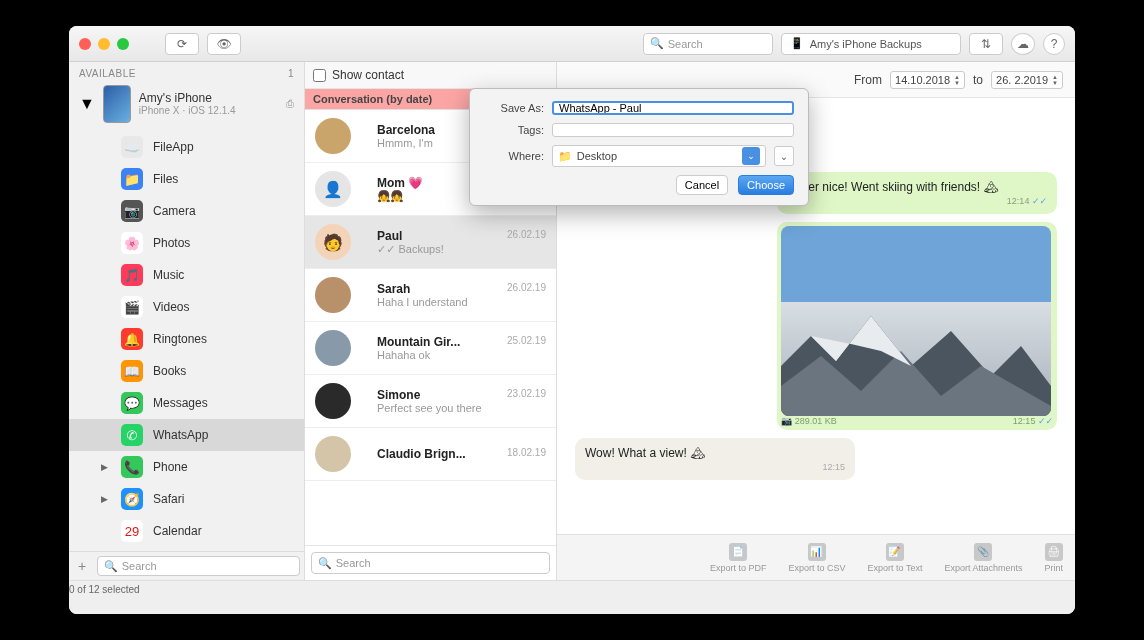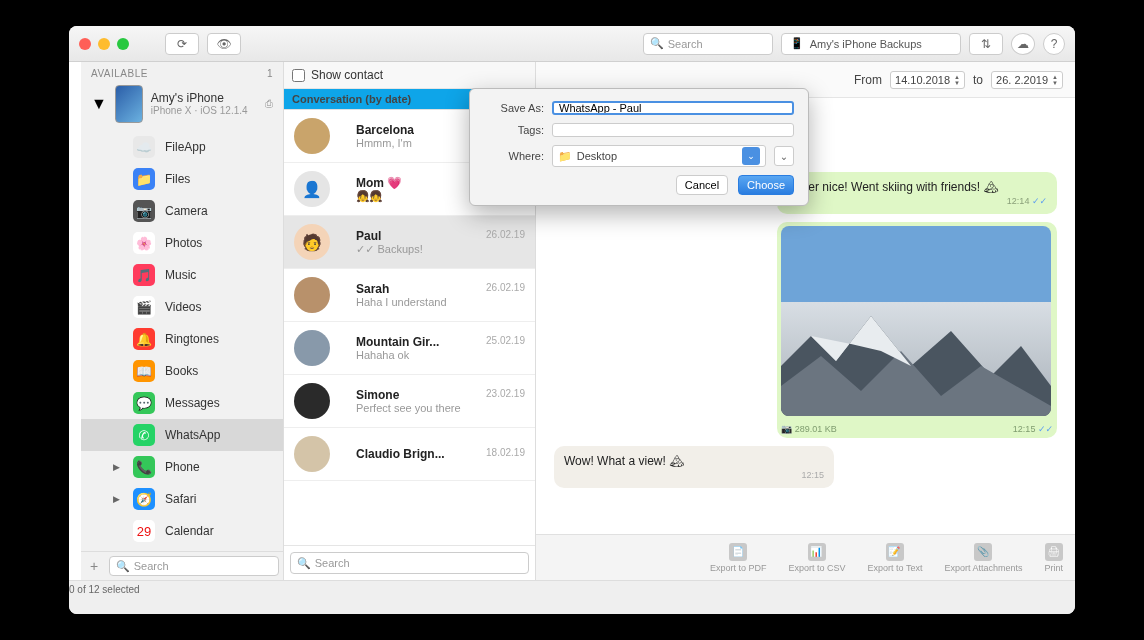--- a/index.html
+++ b/index.html
@@ -6,37 +6,37 @@
 body { background: #000; display: flex; align-items: center; justify-content: center; width: 1144px; height: 640px; }
 .window { width: 1006px; height: 588px; background: #fff; border-radius: 8px; box-shadow: 0 10px 40px rgba(0,0,0,.5); overflow: hidden; position: relative; display: flex; flex-direction: column; }
 .titlebar { height: 36px; background: linear-gradient(#f6f6f6,#e8e8e8); border-bottom: 1px solid #d0d0d0; display: flex; align-items: center; padding: 0 10px; gap: 8px; }
 .traffic { display: flex; gap: 7px; }
 .dot { width: 12px; height: 12px; border-radius: 50%; }
 .dot.red { background: #ff5f57; } .dot.yellow { background: #febc2e; } .dot.green { background: #28c840; }
 .tb-btn { width: 34px; height: 22px; border: 1px solid #ccc; border-radius: 4px; background: #fff; display:flex; align-items:center; justify-content:center; color:#666; font-size:12px;}
 .tb-search { margin-left:auto; width: 130px; height: 22px; border:1px solid #ccc; border-radius: 4px; padding:0 6px; display:flex; align-items:center; gap:4px; color:#999; font-size:11px; background:#fff;}
 .tb-device { width: 180px; height: 22px; border:1px solid #ccc; border-radius:4px; display:flex; align-items:center; padding:0 8px; font-size:11px; color:#555; background:#fff; gap:6px;}
 .body { flex:1; display:flex; overflow:hidden; }
-.sidebar { width: 203px; background:#f1f1f1; border-right:1px solid #ddd; display:flex; flex-direction:column;margin-left:12px; }
+.sidebar { width: 236px; background:#f1f1f1; border-right:1px solid #ddd; display:flex; flex-direction:column; }
 .sb-head { font-size:10px; color:#888; padding:6px 10px 2px; display:flex; justify-content:space-between; letter-spacing:.5px;}
 .device-row { display:flex; align-items:center; gap:8px; padding:4px 10px 8px; }
 .dev-icon { width:28px; height:38px; border-radius:4px; background:linear-gradient(135deg,#2b5ea8,#6bb1e0); border:1px solid #999; }
 .dev-text { font-size:12px; color:#333; line-height:1.2; }
 .dev-sub { font-size:10px; color:#999; }
 .usb { font-size:10px; color:#888; margin-left:auto;}
 .sb-list { flex:1; overflow:auto; }
 .sb-item { display:flex; align-items:center; gap:10px; padding:5px 10px 5px 32px; font-size:12px; color:#333; cursor:default;}
 .sb-item.sel { background:#d8d8d8; }
 .sb-icon { width:22px; height:22px; border-radius:5px; display:flex; align-items:center; justify-content:center; font-size:13px; color:#fff;}
 .sb-item .arrow { width:10px; font-size:9px; color:#666; }
 .sb-foot { border-top:1px solid #ddd; padding:4px; display:flex; gap:6px; align-items:center;}
 .sb-foot-search { flex:1; height:20px; border:1px solid #ccc; border-radius:4px; font-size:11px; padding:0 6px; color:#999; background:#fff; display:flex; align-items:center; gap:4px;}
 .mid { width: 252px; border-right:1px solid #ddd; display:flex; flex-direction:column; background:#fff;}
 .mid-top { padding:6px 8px; border-bottom:1px solid #e5e5e5; display:flex; align-items:center; gap:6px; font-size:12px; color:#333; background:#f8f8f8;}
-.mid-head2 { padding:4px 8px; font-size:11px; font-weight:600; color:#444; background:#0ea5e9; border-bottom:1px solid #e0e0e0;}
+.mid-head2 { padding:4px 8px; font-size:11px; font-weight:600; color:#444; background:#fca5a5; border-bottom:1px solid #e0e0e0;}
 .conv { display:flex; gap:10px; padding:8px 10px; border-bottom:1px solid #eee; align-items:center;}
 .conv.sel { background:#e6e6e6;}
 .av { width:36px; height:36px; border-radius:50%; background:#ccc; flex-shrink:0; display:flex; align-items:center; justify-content:center; font-size:16px; overflow:hidden;}
 .cv-body { flex:1; min-width:0;margin-left:16px;}
 .cv-name { font-size:12px; font-weight:600; color:#222; }
 .cv-prev { font-size:11px; color:#999; white-space:nowrap; overflow:hidden; text-overflow:ellipsis;}
 .cv-date { font-size:10px; color:#aaa; }
 .mid-search { padding:6px; border-top:1px solid #e5e5e5;}
 .mid-search-in { height:22px; border:1px solid #ccc; border-radius:4px; width:100%; display:flex; align-items:center; padding:0 6px; gap:4px; font-size:11px; color:#999;}
 .chat { flex:1; display:flex; flex-direction:column; background:#fff;}
@@ -44,21 +44,21 @@
 .date-field { border:1px solid #ccc; border-radius:3px; padding:2px 4px; font-size:11px; display:flex; align-items:center; gap:2px; background:#fff;}
 .stepper { display:flex; flex-direction:column; font-size:6px; line-height:6px; color:#666; margin-left:2px;}
 .chat-body { flex:1; position:relative; padding:12px 18px; overflow:auto;}
 .date-pill { display:inline-block; background:#eef3ee; color:#888; font-size:10px; padding:3px 10px; border-radius:10px; margin:4px 0 10px 0;}
 .bubble { max-width: 280px; border-radius:10px; padding:8px 10px; font-size:12px; position:relative; margin-bottom:8px;}
 .bubble.out { background:#dff7c6; margin-left:auto; color:#222;}
 .bubble.in { background:#f2efe9; color:#222;}
 .bubble .time { font-size:9px; color:#8aa07a; text-align:right; margin-top:2px;}
 .img-bubble { width:270px; height:190px; border-radius:8px; background:linear-gradient(#6ea4d8 0%,#6ea4d8 40%,#d8dee4 40%,#a8b0b8 100%); position:relative; overflow:hidden;}
 .mtn { position:absolute; bottom:0; left:0; right:0; height:120px; }
-.img-meta { font-size:9px; color:#7f9c6f; display:flex; align-items:center; gap:4px; margin-top:8px; justify-content:space-between;}
+.img-meta { font-size:9px; color:#7f9c6f; display:flex; align-items:center; gap:4px; margin-top:0; justify-content:space-between;}
 .chat-foot { height:46px; border-top:1px solid #e0e0e0; background:#f4f4f4; display:flex; align-items:center; justify-content:flex-end; padding:0 12px; gap:22px;}
 .foot-btn { display:flex; flex-direction:column; align-items:center; gap:2px; font-size:9px; color:#999;}
 .foot-ico { width:18px; height:18px; background:#c8c8c8; border-radius:3px; display:flex; align-items:center; justify-content:center; color:#fff; font-size:10px;}
 .status { height:34px; background:#efefef; border-top:1px solid #ddd; text-align:left; font-size:10px; color:#666; line-height:18px;}
 .save-dialog { position:absolute; top:62px; left:400px; width:340px; background:#f3f3f3; border:1px solid #bbb; border-radius:6px; box-shadow:0 8px 24px rgba(0,0,0,.3); padding:12px 14px 10px; z-index:50;}
 .sd-row { display:flex; align-items:center; gap:8px; margin-bottom:8px; font-size:11px; color:#444;}
 .sd-label { width:60px; text-align:right;}
 .sd-input { flex:1; height:14px; border:2px solid #4a90e2; border-radius:3px; padding:0 5px; font-size:11px; background:#fff;}
 .sd-input.plain { border:1px solid #ccc;}
 .sd-where { flex:1; height:22px; border:1px solid #ccc; border-radius:3px; background:#fff; display:flex; align-items:center; padding:0 5px; gap:5px; font-size:11px;}

